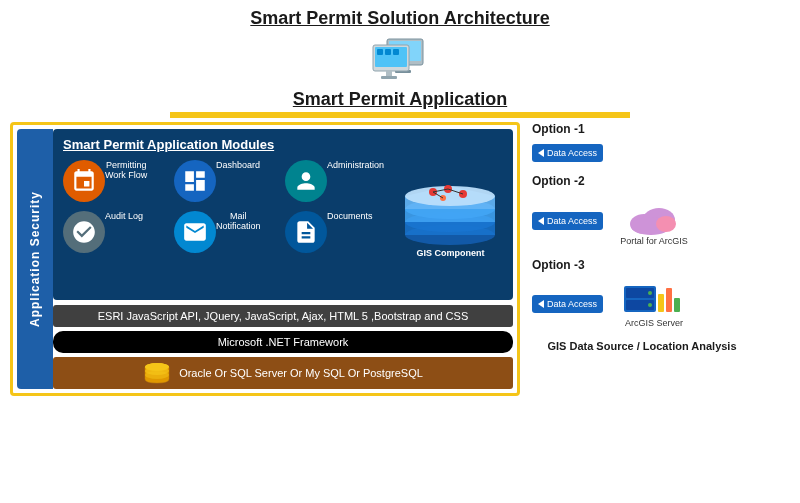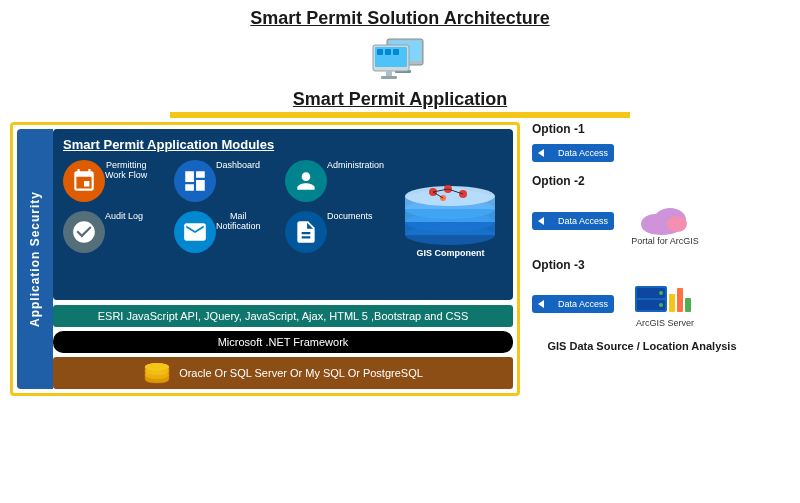--- a/index.html
+++ b/index.html
@@ -134,21 +134,21 @@
       justify-content: center;
       color: white;
       font-size: 10px;
       text-align: center;
       margin-left: 6px;
     }
 
     
     .tech-bar {
       margin-top: 5px;
-      background: #0f766e;
+      background: #404040;
       color: white;
       font-size: 11px;
       text-align: center;
       padding: 5px 8px;
       border-radius: 3px;
     }
 
     .dotnet-bar {
       margin-top: 4px;
       background: #000000;
@@ -189,21 +189,21 @@
     }
 
     .data-access-btn {
       background: #1565c0;
       color: white;
       font-size: 9px;
       padding: 4px 6px;
       border-radius: 3px;
       display: flex;
       align-items: center;
-      gap: 14px;
+      gap: 3px;
       white-space: nowrap;
     }
 
     .arrow-left {
       display: inline-block;
       width: 0;
       height: 0;
       border-top: 4px solid transparent;
       border-bottom: 4px solid transparent;
       border-right: 6px solid white;

